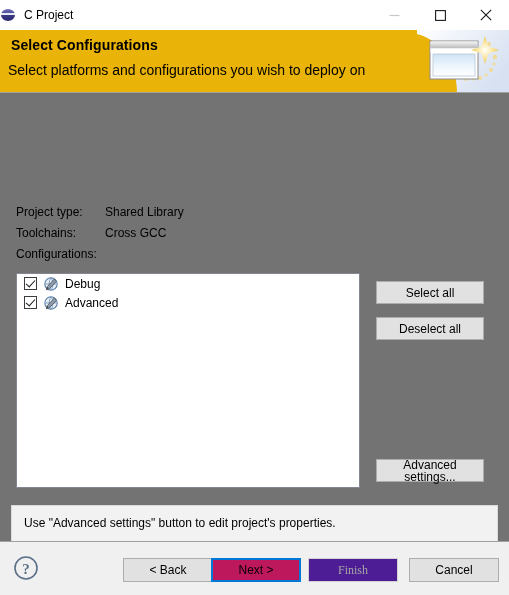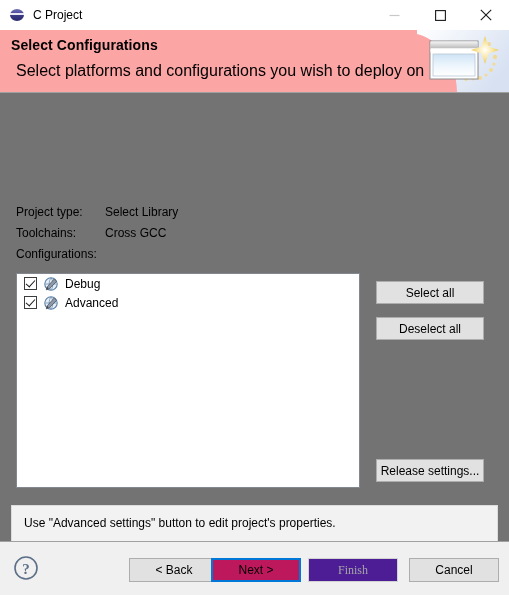--- a/index.html
+++ b/index.html
@@ -33,21 +33,20 @@
     position: relative;
     height: 30px;
     background: #ffffff;
     display: flex;
     align-items: center;
     flex: 0 0 auto;
   }
   .titlebar-left {
     display: flex;
     align-items: center;
-    padding-left: 9px;
     gap: 8px;
     flex: 1 1 auto;
     min-width: 0;
   }
   .eclipse-icon {
     width: 16px;
     height: 16px;
     position: relative;
     flex: 0 0 auto;
   }
@@ -82,39 +81,39 @@
     background: transparent;
     border: 0;
     padding: 0;
   }
   .win-btn svg { display: block; }
 
   
   .header {
     position: relative;
     height: 62px;
-    background: #fca5a5;
+    background: #eab308;
     border-bottom: 1px solid #a0a0a0;
     flex: 0 0 auto;
     overflow: hidden;
   }
   .header-title {
     position: absolute;
     left: 11px;
     top: 7px;
     font-size: 14px;
     font-weight: bold;
     color: #000000;
     letter-spacing: 0.1px;
   }
   .header-sub {
     position: absolute;
-    left: 16px;
+    left: 8px;
     top: 32px;
-    font-size: 16px;
+    font-size: 14px;
     color: #000000;
   }
   .header-banner {
     position: absolute;
     right: 0;
     top: -2px;
     width: 92px;
     height: 64px;
   }
 
@@ -246,21 +245,21 @@
     width: 26px;
     height: 26px;
   }
   .help-icon svg { display: block; }
   .footer-btn {
     position: absolute;
     top: 16px;
     width: 90px;
     height: 24px;
   }
-  .btn-back   { left: 129px; }
+  .btn-back   { left: 123px; }
   .btn-next   { left: 211px; border: 2px solid #0078d7; background: #be185d; }
   .btn-finish { left: 308px; color: #a6a6a6; background: #4c1d95; border-color: #d2d2d2; font-family: Liberation Serif, serif; }
   .btn-cancel { left: 409px; }
 </style>
 </head>
 <body>
 
 <div class="dialog">
 
   <div class="titlebar">
@@ -335,21 +334,21 @@
       <rect x="16" y="26" width="42" height="22" fill="url(#winbody)" stroke="#b7c7d6" stroke-width="0.8"></rect>
 
       <path d="M68 8 L71.5 18.5 L82 22 L71.5 25.5 L68 36 L64.5 25.5 L54 22 L64.5 18.5 Z" fill="url(#sparkg)"></path>
     </svg>
   </div>
 
   <div class="body">
 
     <div class="field-row row-projtype">
       <span class="field-label">Project type:</span>
-      <span class="field-value">Select Library</span>
+      <span class="field-value">Shared Library</span>
     </div>
 
     <div class="field-row row-toolchain">
       <span class="field-label">Toolchains:</span>
       <span class="field-value">Cross GCC</span>
     </div>
 
     <div class="field-row row-configs">
       <span class="field-label">Configurations:</span>
     </div>
@@ -376,21 +375,21 @@
             <path d="M11.2 3.0 L13.6 5.4 L6.2 12.9 L3.3 13.8 L4.2 10.9 Z" fill="#8d99a8" stroke="#4c5866" stroke-width="0.8"></path>
             <path d="M3.3 13.8 L4.2 10.9 L5.6 12.3 Z" fill="#3d3d3d"></path>
           </svg>
         </span>
         <span class="list-label">Advanced</span>
       </div>
     </div>
 
     <button class="btn side-btn btn-select-all">Select all</button>
     <button class="btn side-btn btn-deselect-all">Deselect all</button>
-    <button class="btn side-btn btn-advanced">Release settings...</button>
+    <button class="btn side-btn btn-advanced">Advanced settings...</button>
 
     <div class="infobox">
       <p>Use "Advanced settings" button to edit project's properties.</p>
       <div class="gap"></div>
       <p>Additional configurations can be added after project creation.</p>
       <p>Use "Manage configurations" buttons either on toolbar or on property pages.</p>
     </div>
 
   </div>
 

